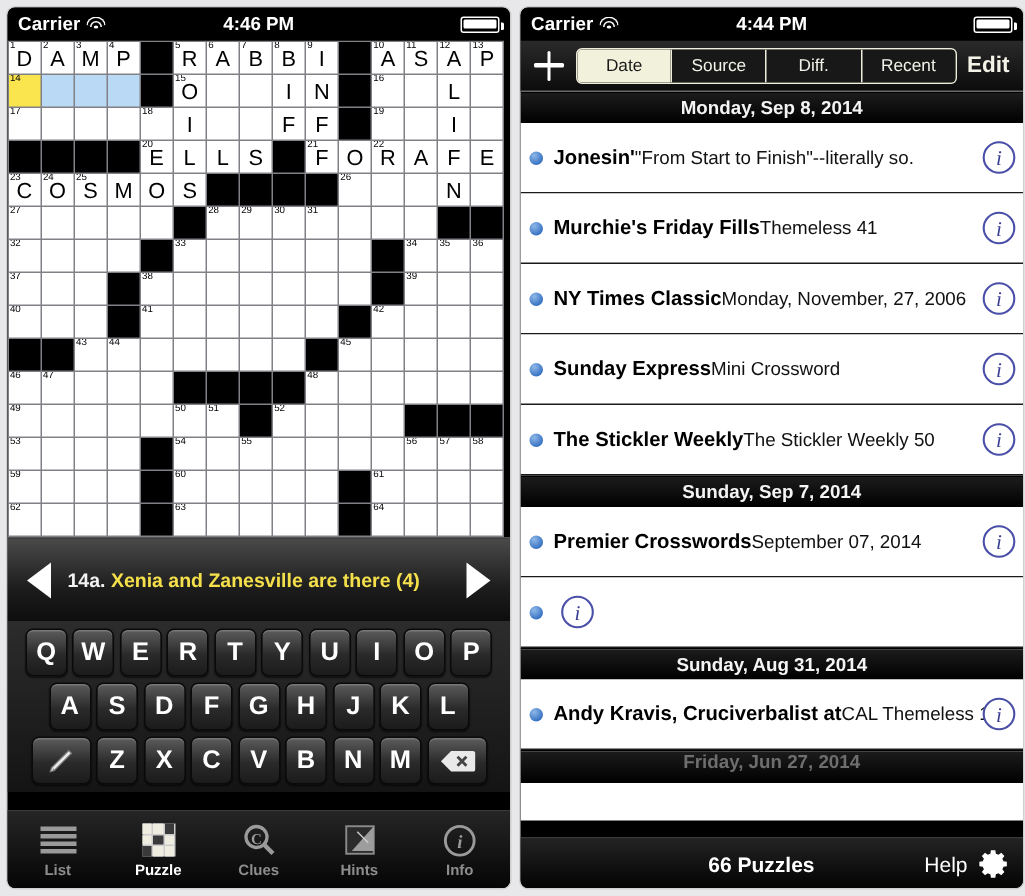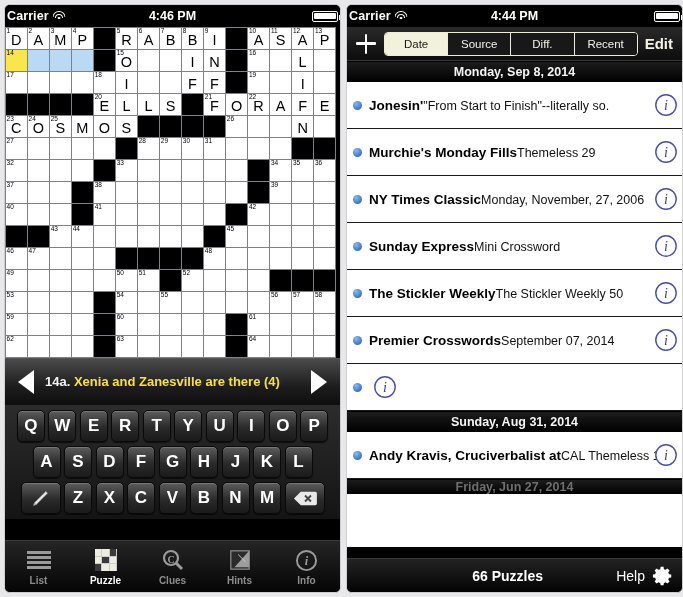--- a/index.html
+++ b/index.html
@@ -23,21 +23,21 @@
     display: flex; flex-direction: column;
   }
   .phone.right { margin-left: 5px; }
 
   
   .statusbar {
     height: 22px; flex: none;
     background: #000; color: #fff;
     display: flex; align-items: center;
     font-size: 12.5px; font-weight: bold;
-    padding: 0 2px;
+    padding: 0 7px;
     position: relative;
   }
   .sb-left { display: flex; align-items: center; gap: 4px; }
   .sb-carrier { letter-spacing: .1px; }
   .wifi-ico { display: inline-block; width: 13px; height: 11px; position: relative; }
   .wifi-ico i {
     position: absolute; border: 1.6px solid #fff; border-bottom: none;
     border-radius: 50% 50% 0 0 / 100% 100% 0 0;
     left: 50%; transform: translateX(-50%);
   }
@@ -76,21 +76,21 @@
   .cell .ltr {
     position: absolute; inset: 0;
     display: flex; align-items: center; justify-content: center;
     font-size: 14.5px; line-height: 1; color:#000;
     padding-top: 3px;
     font-family: "Liberation Sans", sans-serif;
   }
 
   
   .cluebar {
-    flex: none; height: 47px;
+    flex: none; height: 56px;
     background: linear-gradient(#4a4a4a, #1d1d1d 60%, #0d0d0d);
     border-top: 1px solid #555;
     display: flex; align-items: center;
     padding: 0 4px;
   }
   .arrow {
     flex: none; width: 34px; height: 38px;
     display: flex; align-items: center; justify-content: center;
   }
   .tri-l { width:0;height:0;border-style:solid;border-width:12px 16px 12px 0;border-color:transparent #fff transparent transparent;}
@@ -177,21 +177,21 @@
   .seg .s.on { background: #f2f1dc; color: #1a1a1a; }
   .editbtn { flex:none; color:#f4f3e8; font-size: 15px; padding: 0 3px 0 2px; font-weight: bold; }
 
   .list { flex: 1; background: #fff; overflow: hidden; position: relative; }
   .dayhdr {
     height: 21px; background: linear-gradient(#1c1c1c,#000);
     color:#f4f4f4; font-size: 12.5px; font-weight: bold;
     display:flex; align-items:center; justify-content:center;
     border-top:1px solid #000;
   }
-  .dayhdr.cut { height: 15px; align-items: flex-start; overflow:hidden; color:#6e6e6e;}
+  .dayhdr.cut { height: 22px; align-items: flex-start; overflow:hidden; color:#6e6e6e;}
   .row {
     height: 47px; background:#fff; display:flex; align-items:center;
     border-bottom: 1px solid #1a1a1a; padding: 0 4px 0 6px;
   }
   .dot { flex:none; width: 9px; height: 9px; border-radius:50%;
          background: radial-gradient(circle at 35% 30%, #8fb8e8, #3a74c4 70%); margin-right: 7px; }
   .rtext { flex:1; min-width:0; }
   .rtitle { font-size: 13.5px; font-weight: bold; color:#000; line-height: 16px;
             white-space: nowrap; overflow:hidden; }
   .rsub { font-size: 12.5px; color:#111; line-height: 16px; white-space: nowrap; overflow:hidden; }
@@ -802,21 +802,21 @@
         <div class="row">
           <span class="dot"></span>
           <span class="rtext"><span class="rtitle">Jonesin'</span><span class="rsub">"From Start to Finish"--literally so.</span></span>
           <svg class="iinfo" viewBox="0 0 24 24">
             <circle cx="12" cy="12" r="10.2" fill="#fff" stroke="#4a4fa8" stroke-width="1.4"></circle>
             <text x="12" y="17" font-size="14" fill="#3a3f96" text-anchor="middle" font-family="Liberation Serif, serif" font-style="italic">i</text>
           </svg>
         </div>
         <div class="row">
           <span class="dot"></span>
-          <span class="rtext"><span class="rtitle">Murchie's Monday Fills</span><span class="rsub">Themeless 29</span></span>
+          <span class="rtext"><span class="rtitle">Murchie's Friday Fills</span><span class="rsub">Themeless 41</span></span>
           <svg class="iinfo" viewBox="0 0 24 24">
             <circle cx="12" cy="12" r="10.2" fill="#fff" stroke="#4a4fa8" stroke-width="1.4"></circle>
             <text x="12" y="17" font-size="14" fill="#3a3f96" text-anchor="middle" font-family="Liberation Serif, serif" font-style="italic">i</text>
           </svg>
         </div>
         <div class="row">
           <span class="dot"></span>
           <span class="rtext"><span class="rtitle">NY Times Classic</span><span class="rsub">Monday, November, 27, 2006</span></span>
           <svg class="iinfo" viewBox="0 0 24 24">
             <circle cx="12" cy="12" r="10.2" fill="#fff" stroke="#4a4fa8" stroke-width="1.4"></circle>
@@ -832,20 +832,21 @@
           </svg>
         </div>
         <div class="row">
           <span class="dot"></span>
           <span class="rtext"><span class="rtitle">The Stickler Weekly</span><span class="rsub">The Stickler Weekly 50</span></span>
           <svg class="iinfo" viewBox="0 0 24 24">
             <circle cx="12" cy="12" r="10.2" fill="#fff" stroke="#4a4fa8" stroke-width="1.4"></circle>
             <text x="12" y="17" font-size="14" fill="#3a3f96" text-anchor="middle" font-family="Liberation Serif, serif" font-style="italic">i</text>
           </svg>
         </div>
+        <div class="dayhdr">Sunday, Sep 7, 2014</div>
         <div class="row">
           <span class="dot"></span>
           <span class="rtext"><span class="rtitle">Premier Crosswords</span><span class="rsub">September 07, 2014</span></span>
           <svg class="iinfo" viewBox="0 0 24 24">
             <circle cx="12" cy="12" r="10.2" fill="#fff" stroke="#4a4fa8" stroke-width="1.4"></circle>
             <text x="12" y="17" font-size="14" fill="#3a3f96" text-anchor="middle" font-family="Liberation Serif, serif" font-style="italic">i</text>
           </svg>
         </div>
         <div class="row">
           <span class="dot"></span>

